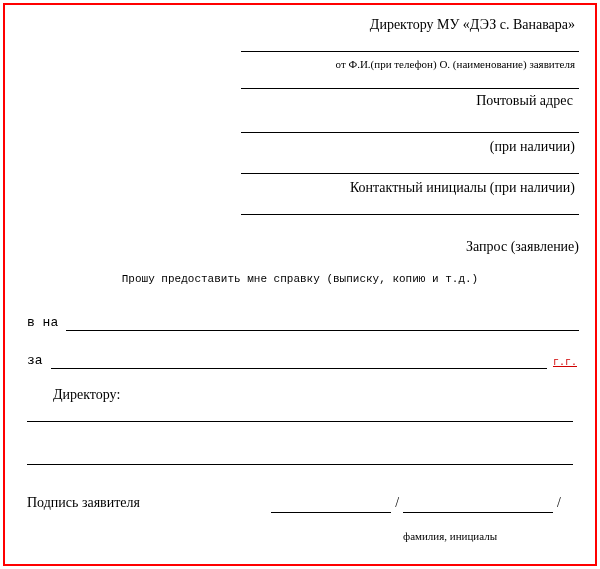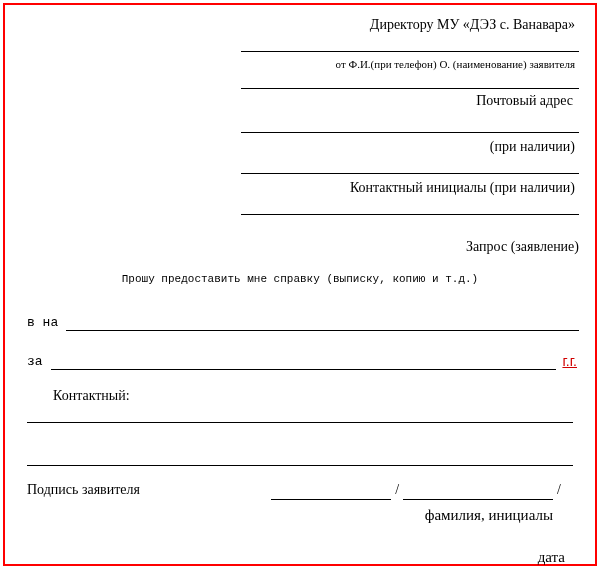--- a/index.html
+++ b/index.html
@@ -51,37 +51,37 @@
     font-family:"Courier New",monospace;
     font-size:11px;
     text-align:center;
   }
   .row{
     display:flex;align-items:flex-end;
     margin-top:6px;
   }
   .row .pre{white-space:nowrap;padding:0 8px 1px 6px;font-family:"Courier New",monospace;font-size:13px;}
   .row .fill{flex:1;border-bottom:1px solid #000;height:14px;}
-  .row .suf{white-space:nowrap;padding:0 2px 1px 6px;font-family:Liberation Sans, sans-serif;font-size:14px;}
+  .row .suf{white-space:nowrap;padding:0 2px 1px 6px;font-family:Liberation Mono, monospace;font-size:10px;}
   .red{color:#d00000;text-decoration:underline;}
   .note{padding:2px 0 0 32px;}
   .note-line{border-bottom:1px solid #000;height:14px;margin:4px 6px 0 6px;}
   .sign{
     display:flex;align-items:flex-end;
     padding:0 14px 0 6px;
-    margin-top:16px;
+    margin-top:30px;
   }
   .sign .lab{white-space:nowrap;padding-bottom:2px;}
   .sign .sp{flex:1;}
   .sign .sl{padding:0 4px 2px 4px;}
   .sign .blk{border-bottom:1px solid #000;height:14px;}
   .w120{width:120px;}
   .w150{width:150px;}
   .cap{
-    font-size:15px;text-align:right;margin-top:7px;
+    font-size:11px;text-align:left;margin-top:17px;
   }
   .date-row{
     display:flex;justify-content:flex-end;
     padding-right:14px;margin-top:18px;
   }
 </style>
 </head>
 <body>
 
 <div class="frame">
@@ -119,21 +119,21 @@
   </div>
   <div class="gap16"></div>
 
   <div class="row">
     <div class="pre">за</div>
     <div class="fill"></div>
     <div class="suf red">г.г.</div>
   </div>
   <div class="gap16"></div>
 
-  <div class="note">Контактный:</div>
+  <div class="note">Директору:</div>
   <div class="note-line"></div>
   <div class="gap24"></div>
   <div class="note-line"></div>
 
   <div class="sign">
     <div class="lab">Подпись заявителя</div>
     <div class="sp"></div>
     <div class="blk w120"></div>
     <div class="sl">/</div>
     <div>

